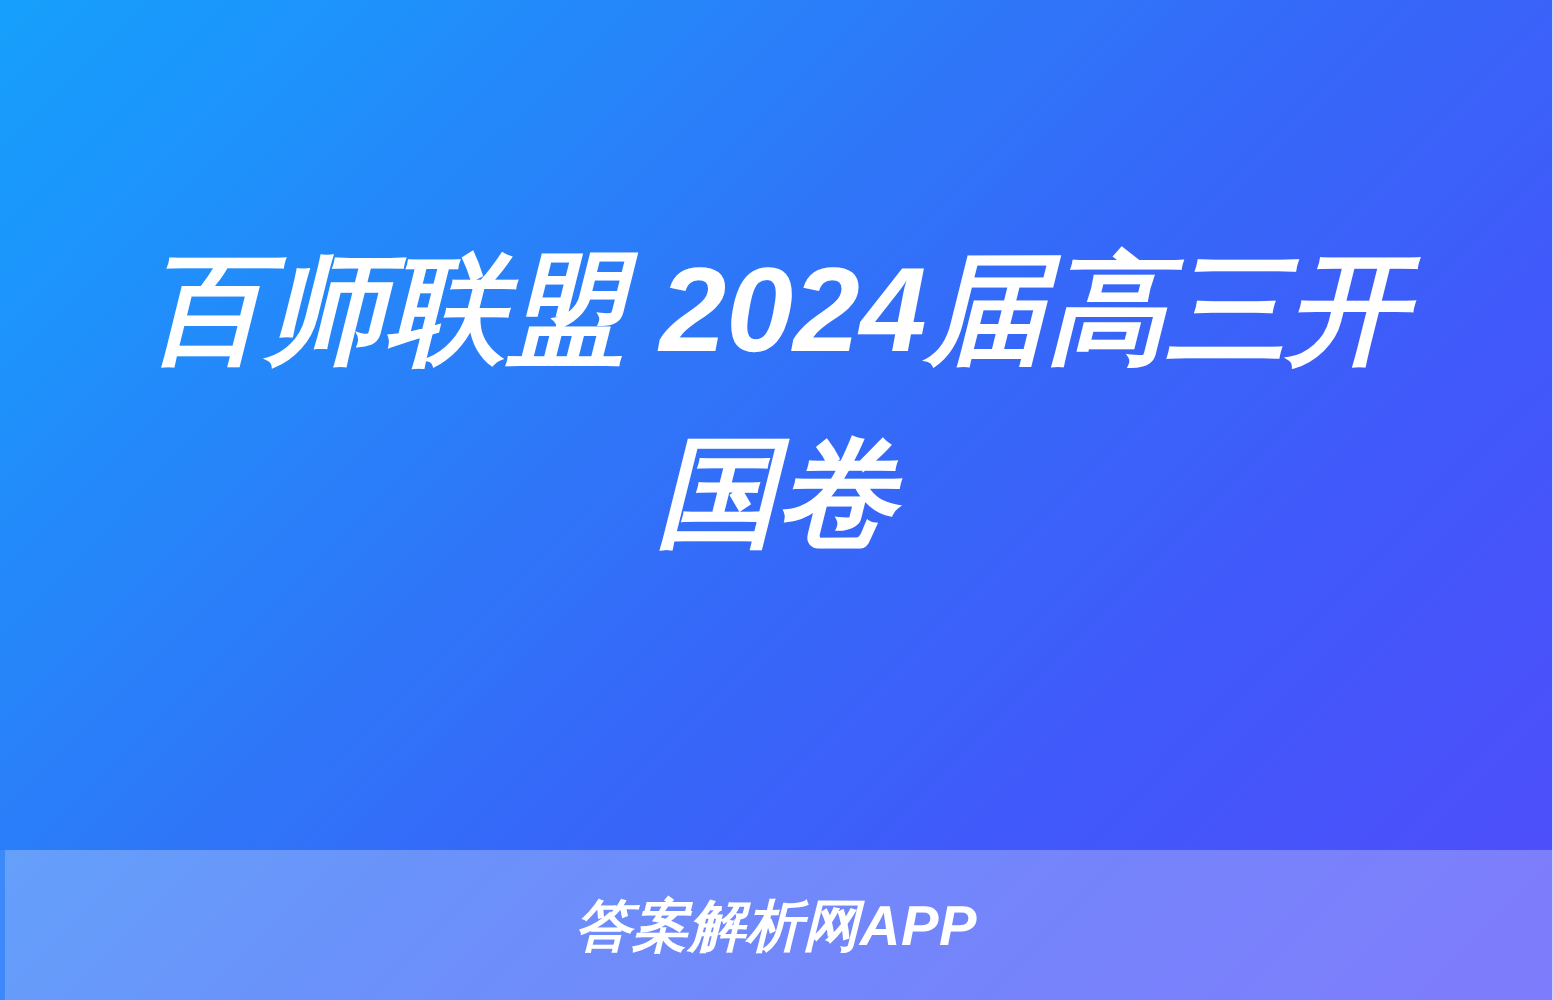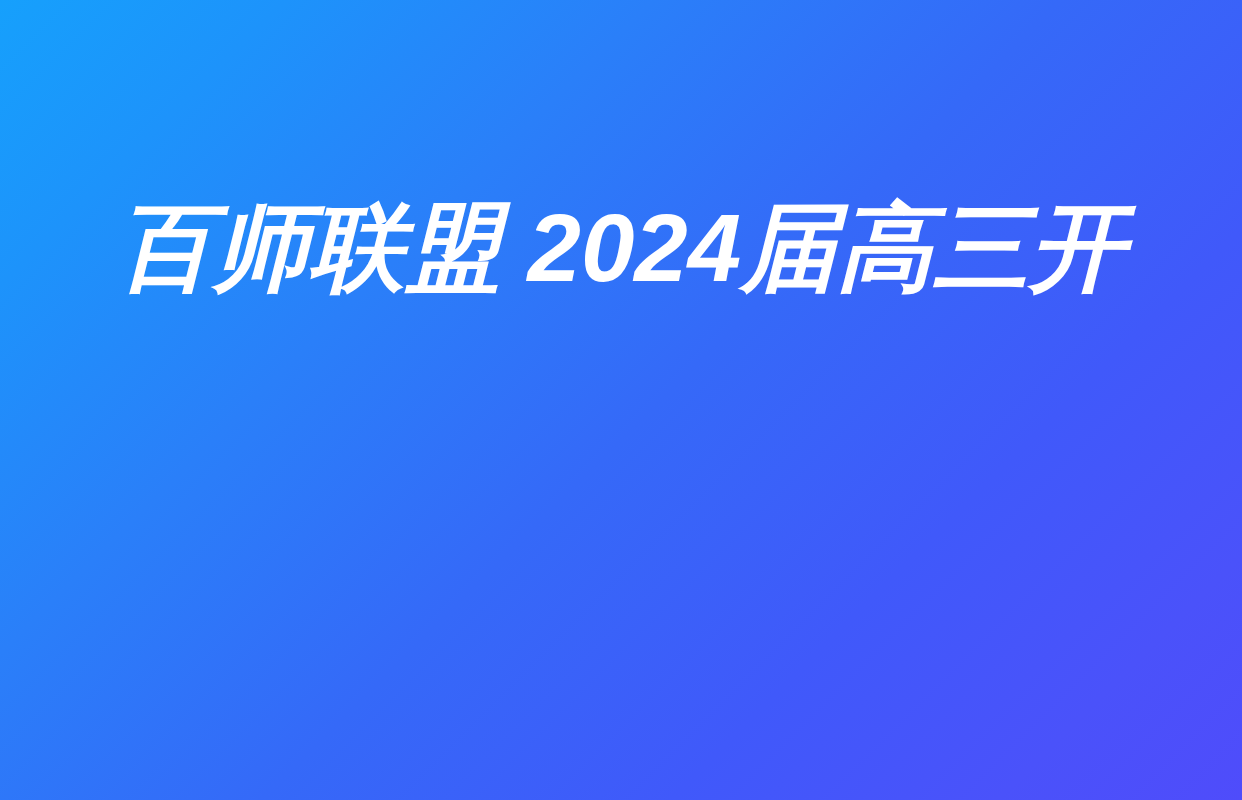--- a/index.html
+++ b/index.html
@@ -87,16 +87,23 @@
     white-space: nowrap;
   }
 </style>
 </head>
 <body>
 
 <div id="banner">
 
   <div id="title-block">
     <span class="title-line">百师联盟 2024届高三开</span>
+    <span class="title-line">国卷</span>
   </div>
 
+  <div id="footer-band">
+    <div id="footer-edge-stripe"></div>
+    <div id="footer-text">
+      <span id="footer-label">答案解析网APP</span>
+    </div>
+  </div>
 
 </div>
 
 </body></html>

